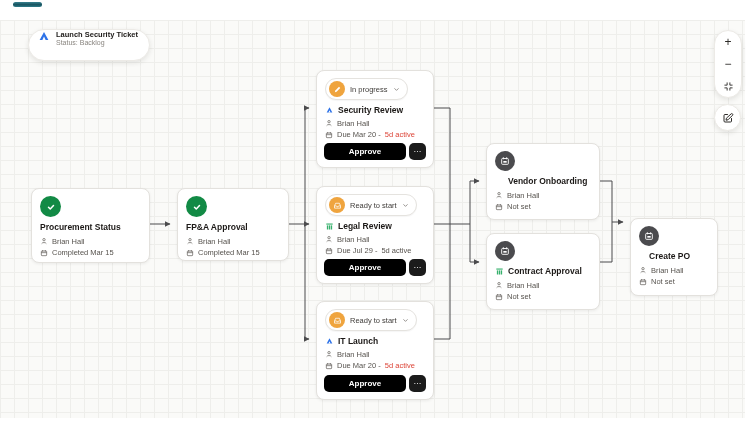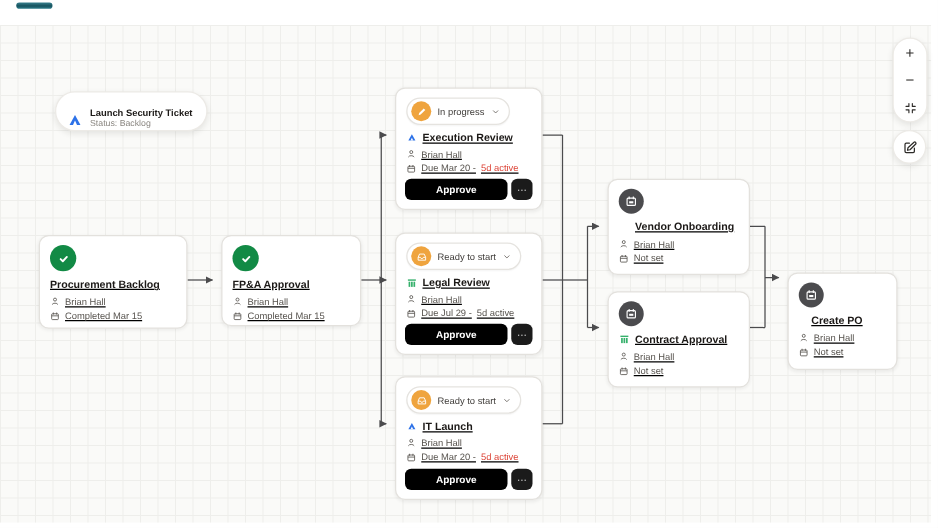--- a/index.html
+++ b/index.html
@@ -16,21 +16,21 @@
   #canvas { position:absolute; left:0; top:20px; width:745px; height:398px;
     background-color:#fafaf8;
     background-image:linear-gradient(to right,#eeeeeb 1px,transparent 1px),
                      linear-gradient(to bottom,#eeeeeb 1px,transparent 1px);
     background-size:14px 14px; }
   #rightgutter { position:absolute; right:0; top:20px; width:5px; height:402px; background:#fff; }
 
   svg.wires { position:absolute; left:0; top:0; width:745px; height:398px; }
 
   .card { position:absolute; background:#fff; border:1px solid #e3e1dd; border-radius:8px;
-    box-shadow:0 1px 3px rgba(28,25,23,.07); z-index:2;text-decoration:underline; }
+    box-shadow:0 1px 3px rgba(28,25,23,.07); z-index:2; }
   .pad { padding:7px 8px; }
 
   .title { font-size:8.5px; font-weight:bold; color:#1c1917; line-height:1.1; }
   .titlerow { display:flex; align-items:center; gap:4px; }
   .meta { display:flex; align-items:center; gap:4px; font-size:7.5px; color:#57534e; line-height:1; }
   .meta svg { flex:0 0 auto; }
   .alert { color:#dc4437; }
   .alert.muted { color:#57534e; }
 
   .badge-circle { width:21px; height:21px; border-radius:50%; display:flex; align-items:center;
@@ -44,23 +44,23 @@
     display:flex; align-items:center; justify-content:center; }
   .status-pill .lbl { font-size:7.5px; color:#3f3c39; white-space:nowrap; }
 
   .approve-row { position:absolute; left:7px; right:7px; bottom:7px; display:flex; gap:3px; height:17px; }
   .btn-approve { flex:1; background:#000000; color:#fff; border:none; border-radius:5px;
     font-family:"Liberation Sans",sans-serif; font-size:8px; font-weight:bold; cursor:pointer; }
   .btn-more { width:17px; background:#1b1b1b; color:#fff; border:none; border-radius:5px;
     font-size:8px; line-height:1; cursor:pointer; }
 
   
-  #trigger { position:absolute; left:44px; top:29px; height:32px; background:#fff;
+  #trigger { position:absolute; left:28px; top:29px; height:32px; background:#fff;
     border:1px solid #eceae6; border-radius:16px; box-shadow:0 2px 5px rgba(28,25,23,.10);
-    display:flex; align-items:flex-end; gap:5px; padding:0 11px 0 8px; z-index:3;margin-top:44px; }
+    display:flex; align-items:flex-start; gap:5px; padding:0 11px 0 8px; z-index:3; }
   #trigger .t1 { font-size:7.5px; font-weight:bold; color:#1c1917; line-height:1.25; }
   #trigger .t2 { font-size:7px; color:#8a8680; line-height:1.2; }
 
   
   #zoombar { position:absolute; left:714px; top:30px; width:28px; height:68px; background:#fff;
     border:1px solid #eceae6; border-radius:14px; box-shadow:0 2px 5px rgba(28,25,23,.10);
     display:flex; flex-direction:column; align-items:center; justify-content:space-around; z-index:3; }
   .zbtn { width:24px; height:20px; border:none; background:transparent; font-size:12px; color:#2d2b28;
     cursor:pointer; display:flex; align-items:center; justify-content:center; font-family:"Liberation Sans",sans-serif; }
   #editbtn { position:absolute; left:714px; top:104px; width:27px; height:27px; border-radius:50%;
@@ -108,21 +108,21 @@
         <path d="M612,202 H623" marker-end="url(#arr)"></path>
       </g>
     </svg>
 
     <div class="card pad" style="left:31px; top:168px; width:119px; height:75px;">
       <div class="badge-circle green">
         <svg width="12" height="12" viewBox="0 0 24 24">
             <path d="M7 12.5l3.5 3.5L17 9" stroke="#fff" stroke-width="3" fill="none" stroke-linecap="round" stroke-linejoin="round"></path>
           </svg>
       </div>
-      <div class="title mt6">Procurement Backlog</div>
+      <div class="title mt6">Procurement Status</div>
       <div class="meta mt5">
         <svg width="8" height="8" viewBox="0 0 24 24">
             <circle cx="12" cy="8" r="3.6" fill="none" stroke="#57534e" stroke-width="2"></circle>
             <path d="M5 20c1.5-4.5 12.5-4.5 14 0" fill="none" stroke="#57534e" stroke-width="2"></path>
           </svg>
         <span>Brian Hall</span>
       </div>
       <div class="meta mt3">
         <svg width="8" height="8" viewBox="0 0 24 24">
             <rect x="4" y="6" width="16" height="14" rx="2" fill="none" stroke="#57534e" stroke-width="2"></rect>
@@ -165,21 +165,21 @@
         <span class="lbl">In progress</span>
         <svg width="7" height="7" viewBox="0 0 24 24">
             <path d="M6 9l6 6 6-6" stroke="#6f6b66" stroke-width="2.5" fill="none" stroke-linecap="round"></path>
           </svg>
       </div>
       <div class="titlerow mt6">
         <svg width="9" height="9" viewBox="0 0 24 24">
             <path d="M12 3.5L19.5 17H4.5z" fill="#2d72e8"></path>
             <path d="M12 11l2.8 6H9.2z" fill="#fff"></path>
           </svg>
-        <span class="title">Execution Review</span>
+        <span class="title">Security Review</span>
       </div>
       <div class="meta mt4">
         <svg width="8" height="8" viewBox="0 0 24 24">
             <circle cx="12" cy="8" r="3.6" fill="none" stroke="#57534e" stroke-width="2"></circle>
             <path d="M5 20c1.5-4.5 12.5-4.5 14 0" fill="none" stroke="#57534e" stroke-width="2"></path>
           </svg>
         <span>Brian Hall</span>
       </div>
       <div class="meta mt3">
         <svg width="8" height="8" viewBox="0 0 24 24">

